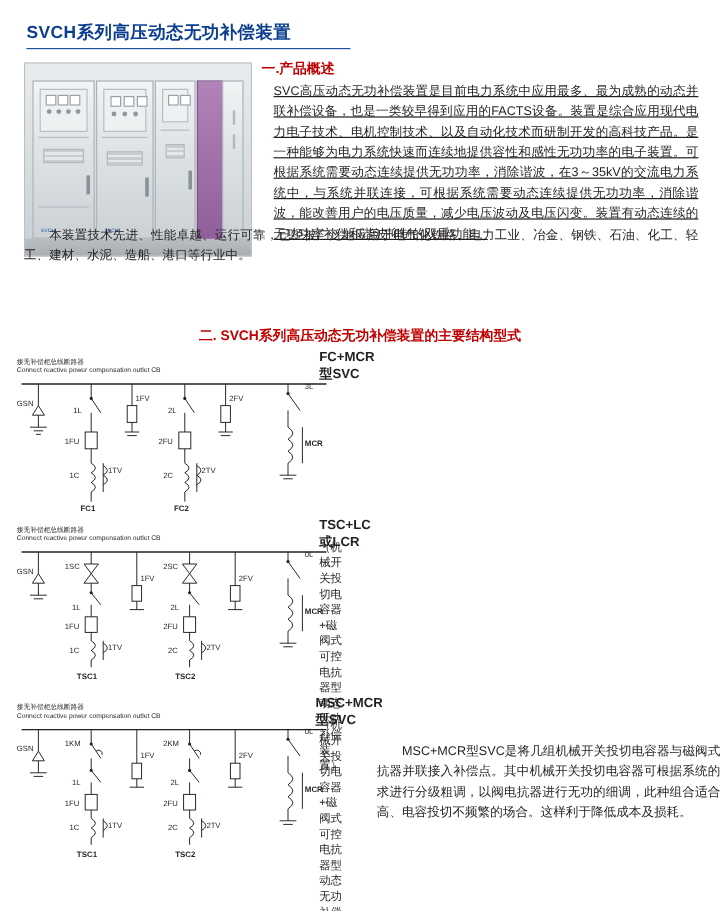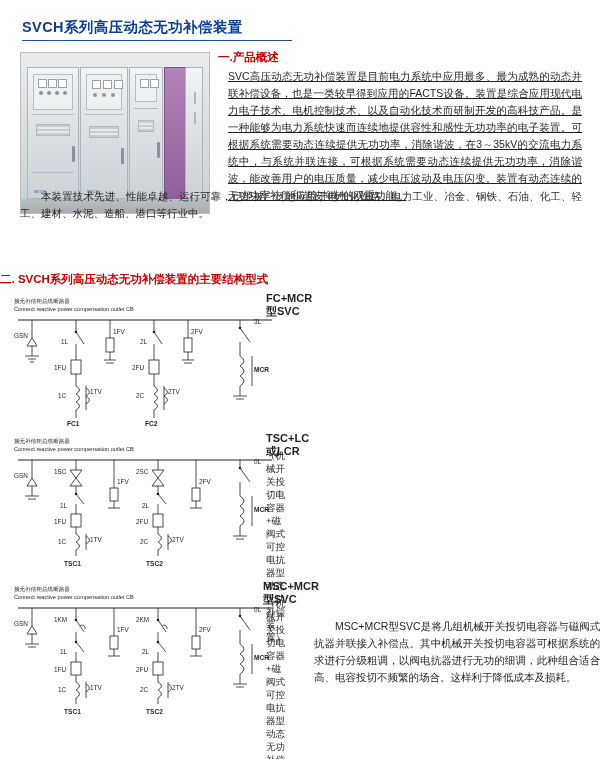--- a/index.html
+++ b/index.html
@@ -23,21 +23,21 @@
   .title-rule {
     position:absolute; left:22px; top:40px; width:270px; height:1px;
     background:#1f4fa0;
   }
 
   
   .sec-h {
     position:absolute;
     font-size:11.5px; font-weight:bold; color:#c00000;
   }
-  .sec-h.center { width:100%; left:0; }
+  .sec-h.center { width:100%; text-align:center; left:0; }
 
   
   .para {
     position:absolute;
     font-size:10.5px;
     line-height:17px;
     color:#231f20;
     text-align:justify;
     text-justify:inter-ideograph;
   }

